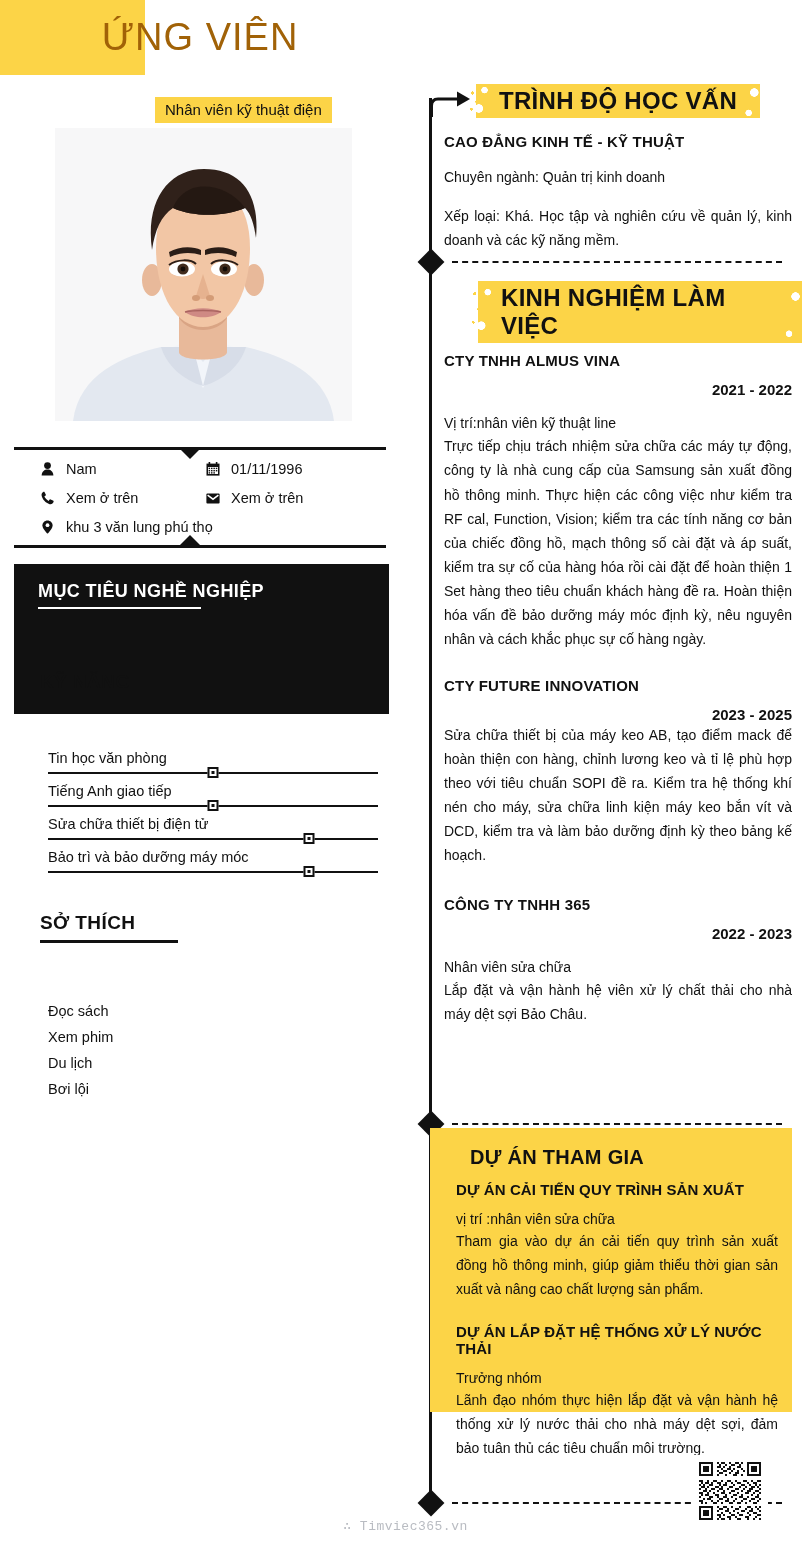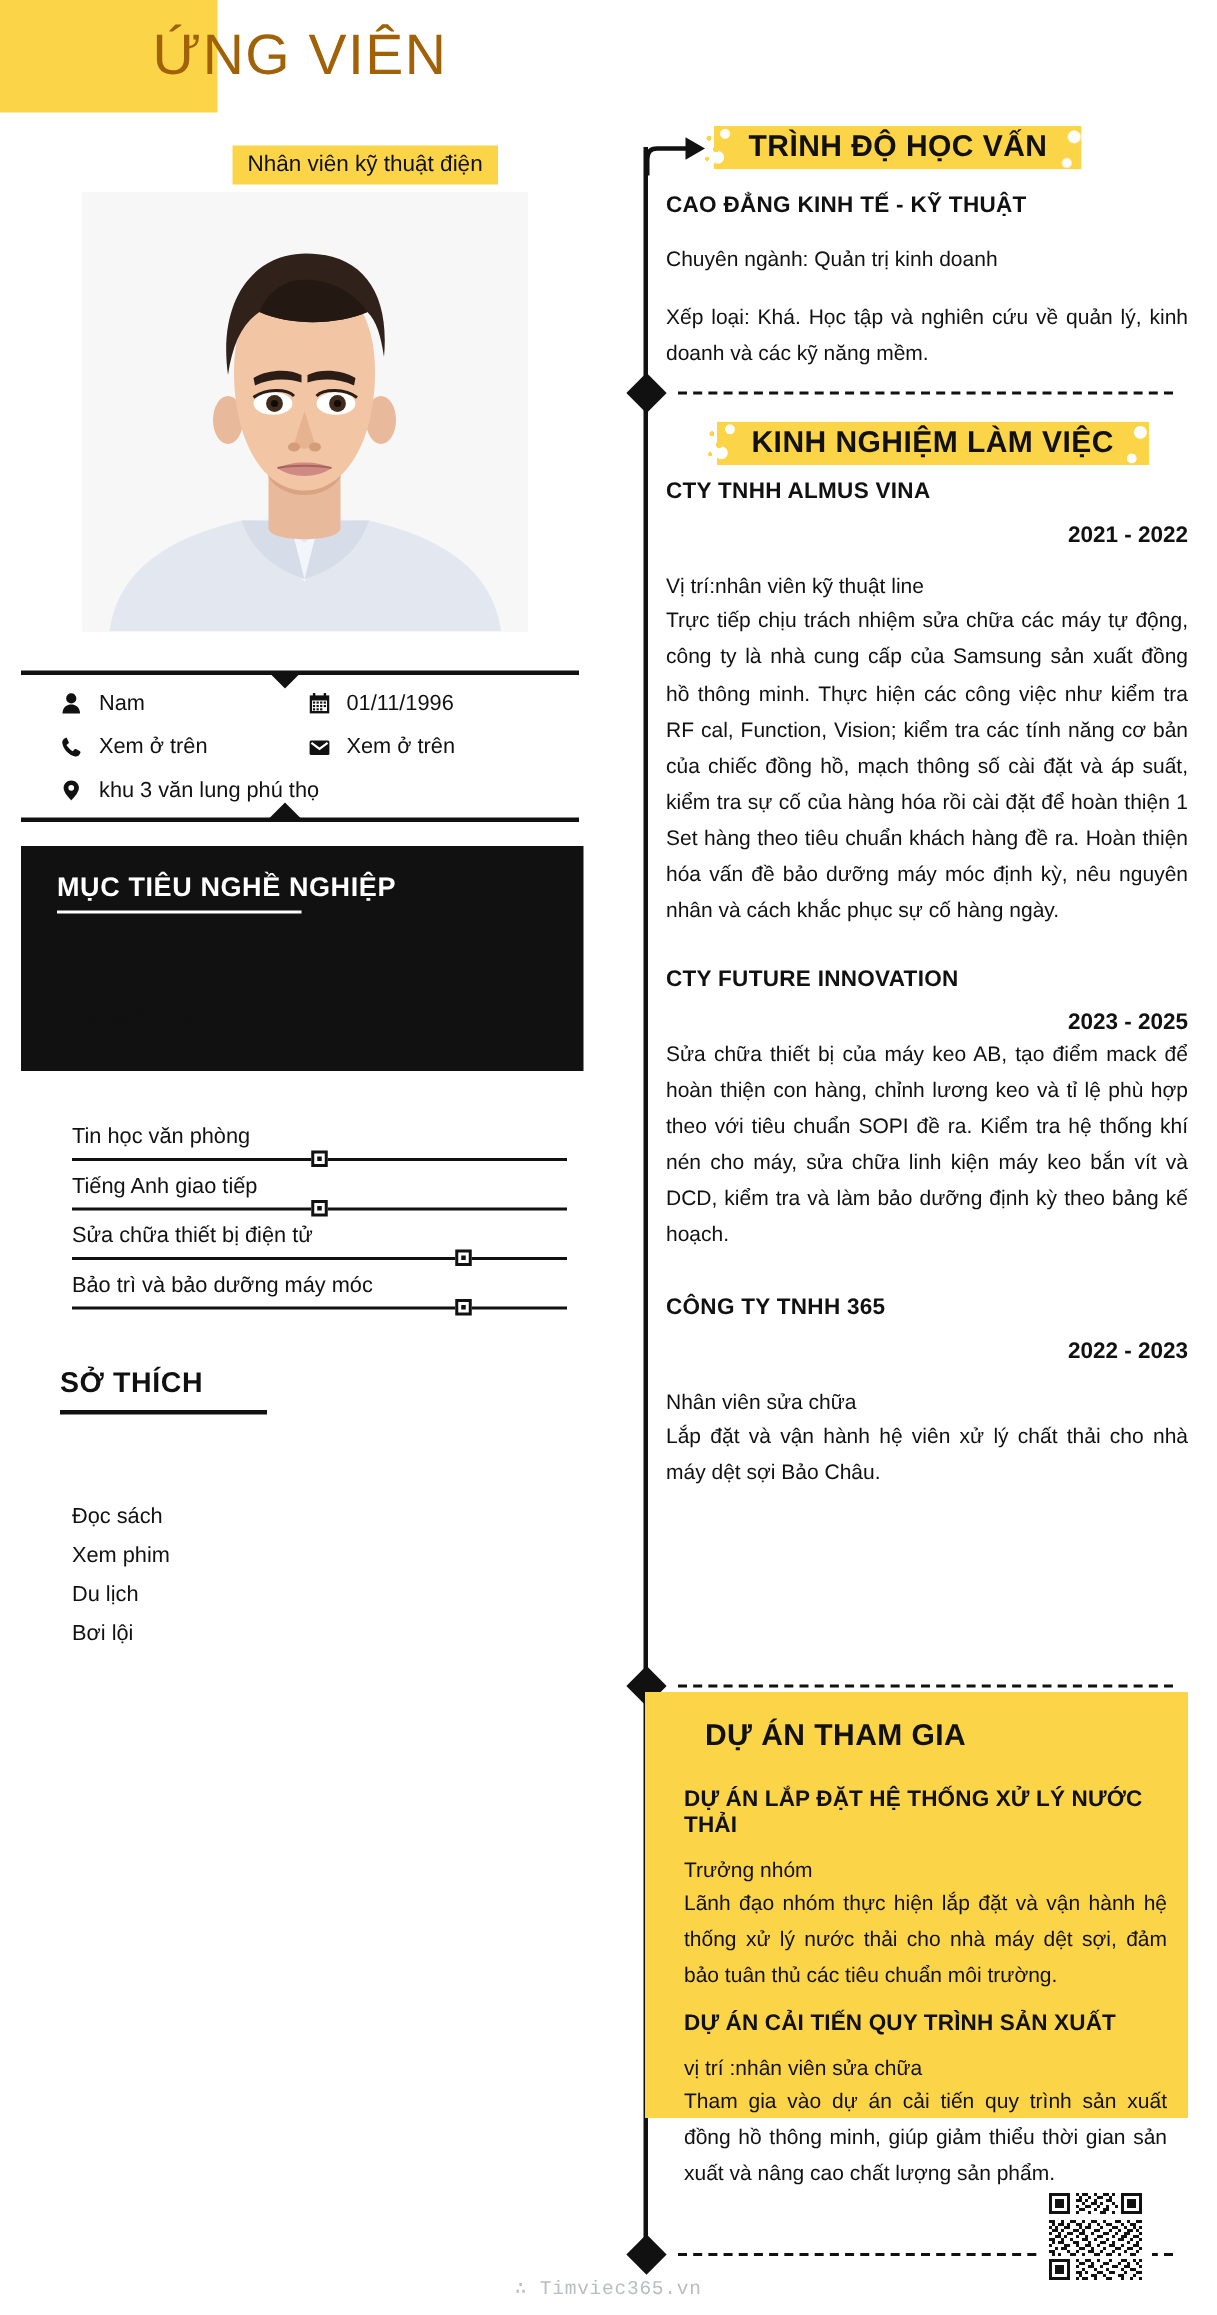--- a/index.html
+++ b/index.html
@@ -155,21 +155,21 @@
   }
   .dashed {
     position: absolute;
     height: 0;
     border-top: 2.5px dashed #111;
   }
   .brush {
     display: inline-block;
     position: relative;
     padding: 3px 13px 4px;
-    font-size: 20px; font-weight: 700; letter-spacing: .3px;
+    font-size: 24px; font-weight: 700; letter-spacing: .3px;
     color: #111;
     z-index: 1;
   }
   .brush::before {
     content: "";
     position: absolute; z-index: -1;
     left: -10px; right: -10px; top: 0; bottom: 1px;
     background: #fcd447;
     -webkit-mask-image:
       radial-gradient(circle at 3% 18%, transparent 0 3px, #000 3.5px),
@@ -483,30 +483,30 @@
       <div class="r-org">CÔNG TY TNHH 365</div>
       <div class="r-date">2022 - 2023</div>
       <div class="r-role">Nhân viên sửa chữa</div>
       <div class="r-body">Lắp đặt và vận hành hệ viên xử lý chất thải cho nhà máy dệt sợi Bảo Châu.</div>
     </div>
   </div>
 
   <div class="proj-card">
     <h2>DỰ ÁN THAM GIA</h2>
 
+    <div>
+      <div class="p-title">DỰ ÁN CẢI TIẾN QUY TRÌNH SẢN XUẤT</div>
+      <div class="p-role">vị trí :nhân viên sửa chữa</div>
+      <div class="p-body">Tham gia vào dự án cải tiến quy trình sản xuất đồng hồ thông minh, giúp giảm thiểu thời gian sản xuất và nâng cao chất lượng sản phẩm.</div>
+    </div>
+
     <div style="margin-top:22px;">
       <div class="p-title">DỰ ÁN LẮP ĐẶT HỆ THỐNG XỬ LÝ NƯỚC THẢI</div>
       <div class="p-role">Trưởng nhóm</div>
       <div class="p-body">Lãnh đạo nhóm thực hiện lắp đặt và vận hành hệ thống xử lý nước thải cho nhà máy dệt sợi, đảm bảo tuân thủ các tiêu chuẩn môi trường.</div>
-    </div>
-
-    <div>
-      <div class="p-title">DỰ ÁN CẢI TIẾN QUY TRÌNH SẢN XUẤT</div>
-      <div class="p-role">vị trí :nhân viên sửa chữa</div>
-      <div class="p-body">Tham gia vào dự án cải tiến quy trình sản xuất đồng hồ thông minh, giúp giảm thiểu thời gian sản xuất và nâng cao chất lượng sản phẩm.</div>
     </div>
   </div>
 
   <div class="qr">
     <svg width="66" height="62" viewBox="0 0 33 31" shape-rendering="crispEdges">
       <rect width="33" height="31" fill="#fff"></rect>
       <g fill="#111">
         <rect x="1" y="1" width="7" height="7"></rect>
           <rect x="2" y="2" width="5" height="5" fill="#fff"></rect>
           <rect x="3" y="3" width="3" height="3"></rect>

